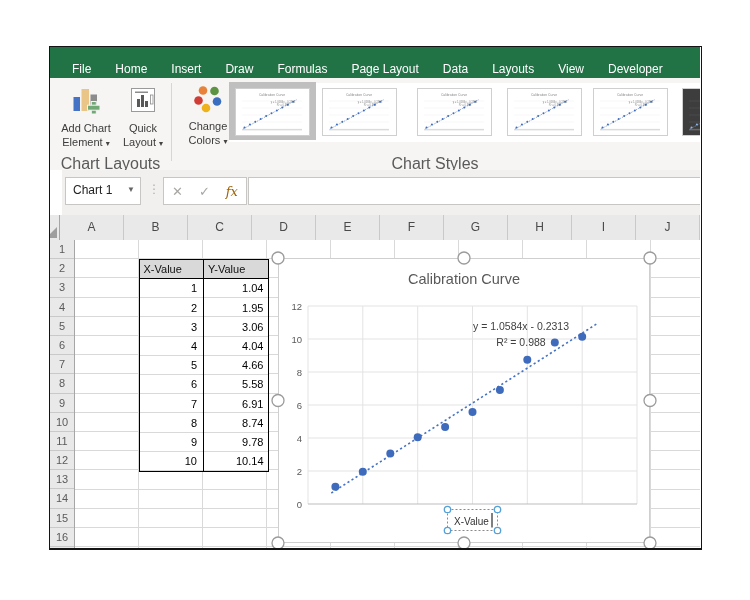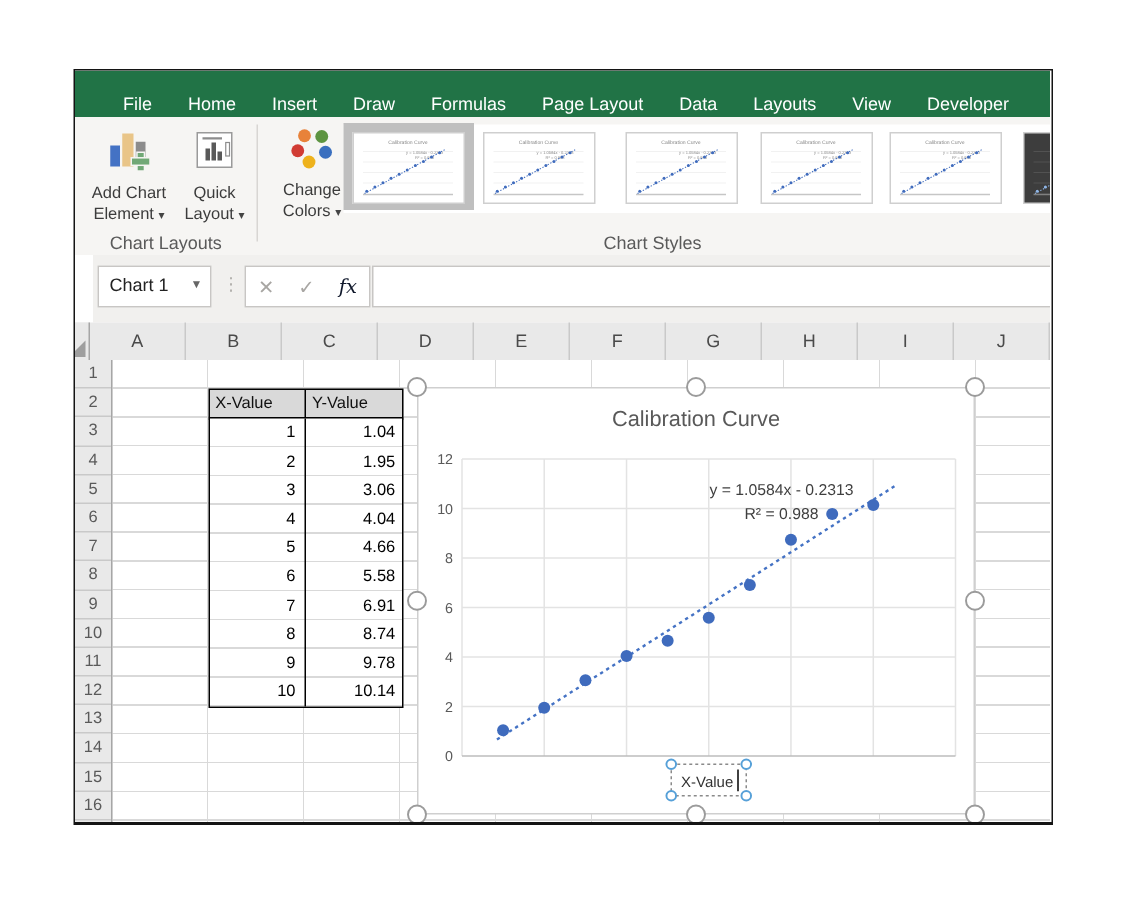--- a/index.html
+++ b/index.html
@@ -4,45 +4,45 @@
 <style>
   * { margin:0; padding:0; box-sizing:content-box; }
   body { background:#ffffff; font-family:"Liberation Sans", sans-serif; }
   #stage { position:relative; width:750px; height:600px; background:#fff; overflow:hidden; }
   #winborder { position:absolute; left:49px; top:46px; width:651px; height:501px;
                border:1px solid #141414; border-bottom-width:2px; pointer-events:none; z-index:50; }
   #win { position:absolute; left:50px; top:47px; width:650px; height:501px; background:#fff; overflow:hidden; }
 
   
   #tabbar { position:absolute; left:0; top:0; width:100%; height:45px; background:#217346;
-            display:flex; align-items:center; padding-left:20px;text-align:center; }
+            display:flex; align-items:center; padding-left:10px;text-align:center; }
   .tab { color:#fff; font-size:12px; padding:0 12px; height:31px; line-height:31px; cursor:default; white-space:nowrap; }
 
   
   #ribbon { position:absolute; left:0; top:31px; width:100%; height:92px; background:#f6f5f3; }
   .rbtn { position:absolute; top:4px; height:84px; text-align:center; cursor:default; }
   .rbtn svg { display:inline-block; margin-top:3px; }
   .rlbl { font-size:11px; line-height:13.5px; color:#3c3c3c; margin-top:3px; }
   .arrow { font-size:8px; color:#444; }
   .vsep { position:absolute; left:121px; top:5px; width:1px; height:78px; background:#d8d6d3; }
   #gallery { position:absolute; left:179px; top:5px; width:471px; height:59px; background:#ffffff; }
   .thumbframe { position:absolute; left:0; top:-1px; width:87px; height:58px; background:#bfbfbf; }
   .thumb { position:absolute; width:73px; height:46px; background:#fff; border:1px solid #cfcfcf; overflow:hidden; }
-  .glabel { position:absolute; top:77px; font-size:12px; color:#5a5a5a; text-align:center; }
+  .glabel { position:absolute; top:77px; font-size:16px; color:#5a5a5a; text-align:center; }
 
   
   #fbar { position:absolute; left:12px; top:123px; width:100%; height:45px; background:#f1f0ee; }
   .fbox { position:absolute; top:7px; height:26px; background:#fff; border:1px solid #c8c6c4; }
   #namebox { left:3px; width:74px; font-size:12px; color:#222; }
   #namebox .nbtext { position:absolute; left:7px; top:5px; }
   #namebox .nbarrow { position:absolute; right:5px; top:7px; font-size:8px; color:#666; }
   #fdots { position:absolute; left:86px; top:12px; color:#b0aeab; font-size:12px; letter-spacing:0; }
   #fxbox { left:101px; width:82px; display:flex; align-items:center; justify-content:space-around; }
   #fxbox .fico { color:#a8a6a3; font-size:13px; }
-  #fxbox .fx { font-family:"DejaVu Serif", serif; font-style:italic; font-size:13px; color:#0f172a;text-align:right; }
+  #fxbox .fx { font-family:"DejaVu Serif", serif; font-style:italic; font-size:13px; color:#a16207;text-align:right; }
   #finput { left:186px; right:3px; }
 
   
   #chead { position:absolute; left:0; top:168px; width:100%; height:25px; background:#e9e9e9;
            border-bottom:1px solid #a6a6a6; display:flex; }
   #corner { width:25px; height:25px; border-right:1px solid #a6a6a6; position:relative; background:#e9e9e9; }
   #corner .tri { position:absolute; right:2px; bottom:2px; width:0; height:0;
                  border-left:11px solid transparent; border-bottom:11px solid #9e9e9e; }
   .chcell { width:63px; height:25px; border-right:1px solid #c9c9c9; text-align:center;
             line-height:25px; font-size:12px; color:#4a4a4a; flex:0 0 auto; }

